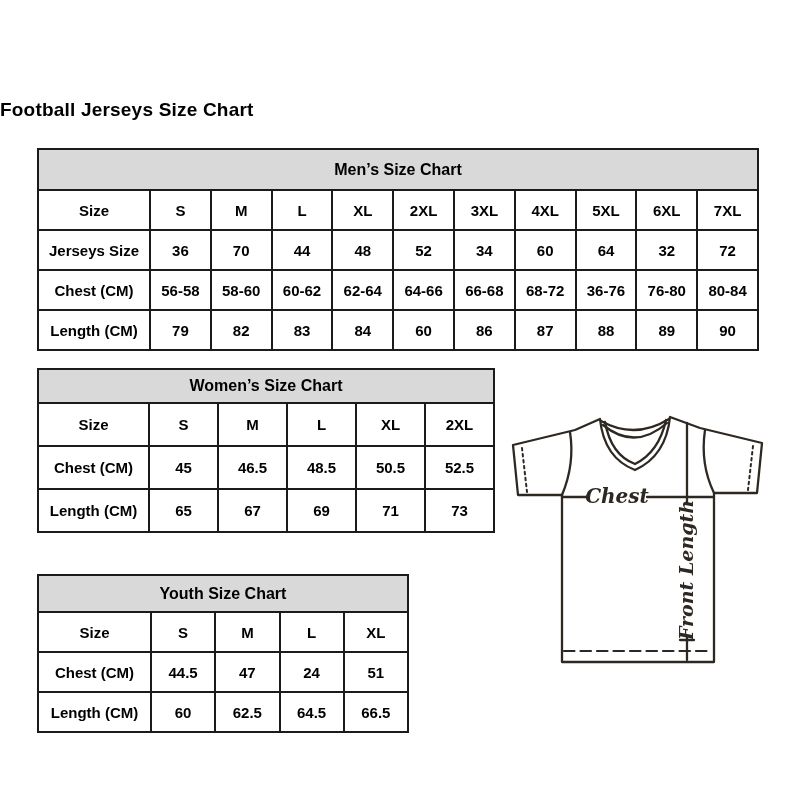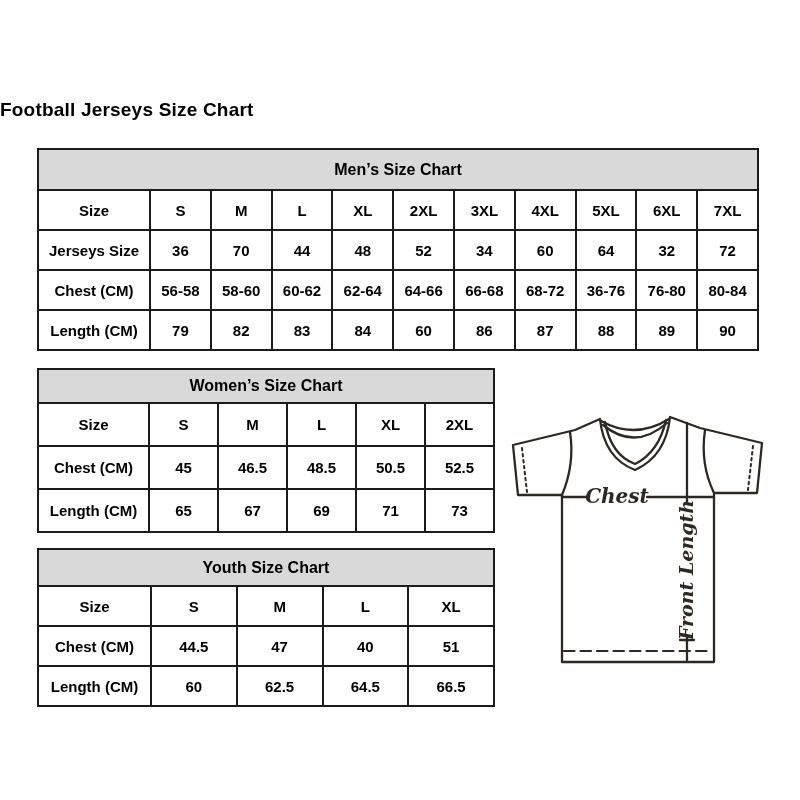--- a/index.html
+++ b/index.html
@@ -52,21 +52,21 @@
   #mens-table { left: 37px; top: 148px; width: 722px; }
   #mens-table tr { height: 40px; margin-top: 25px; }
   #mens-table tr.title-row { height: 41px; }
   #mens-table col.col-label { width: 112px; }
   
   #womens-table { left: 37px; top: 368px; width: 458px; padding-left: 40px; }
   #womens-table tr { height: 43px; }
   #womens-table tr.title-row { height: 34px; }
   #womens-table col.col-label { width: 111px; }
   
-  #youth-table { left: 37px; top: 548px; width: 458px; }
+  #youth-table { left: 37px; top: 574px; width: 372px; }
   #youth-table tr { height: 40px; }
   #youth-table tr.title-row { height: 37px; }
   #youth-table col.col-label { width: 113px; }
   
   #jersey-diagram {
     position: absolute;
     left: 500px;
     top: 400px;
     width: 280px;
     height: 290px;
@@ -208,21 +208,21 @@
           <th>Size</th>
           <th>S</th>
           <th>M</th>
           <th>L</th>
           <th>XL</th>
         </tr>
         <tr>
           <th>Chest (CM)</th>
           <td>44.5</td>
           <td>47</td>
-          <td>40</td>
+          <td>24</td>
           <td>51</td>
         </tr>
         <tr>
           <th>Length (CM)</th>
           <td>60</td>
           <td>62.5</td>
           <td>64.5</td>
           <td>66.5</td>
         </tr>
       </tbody>

